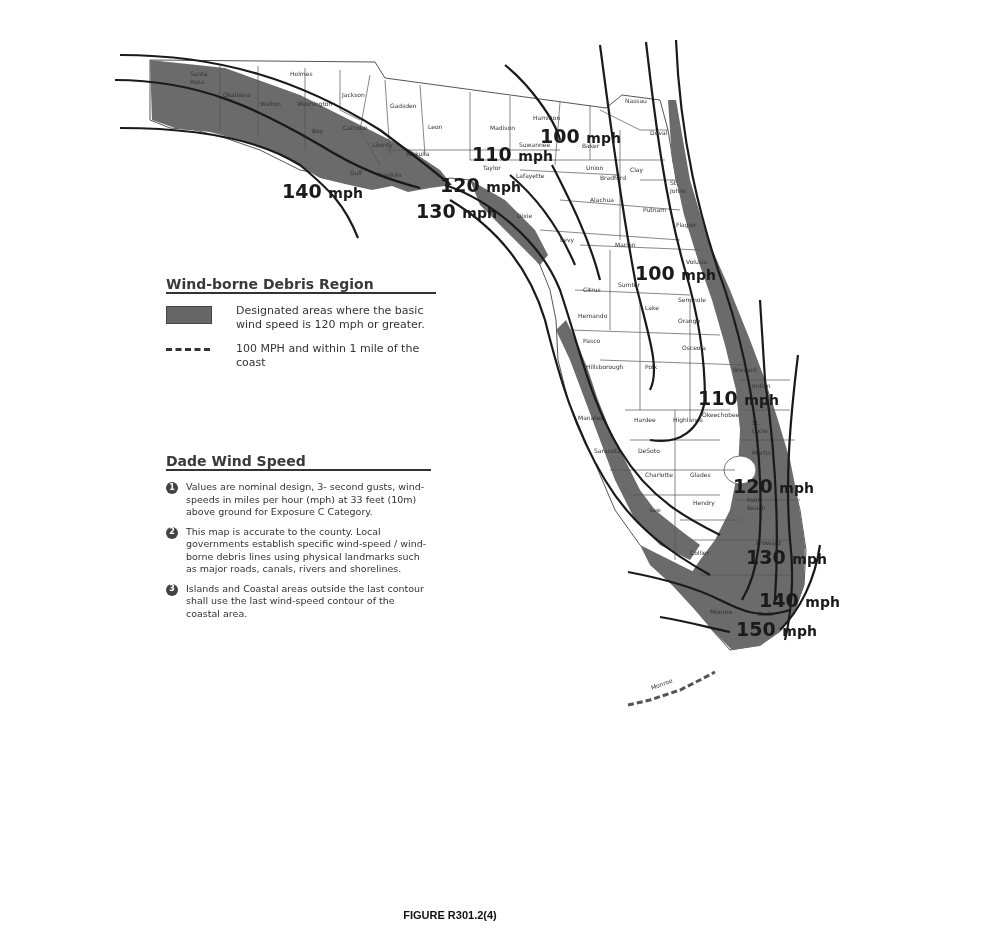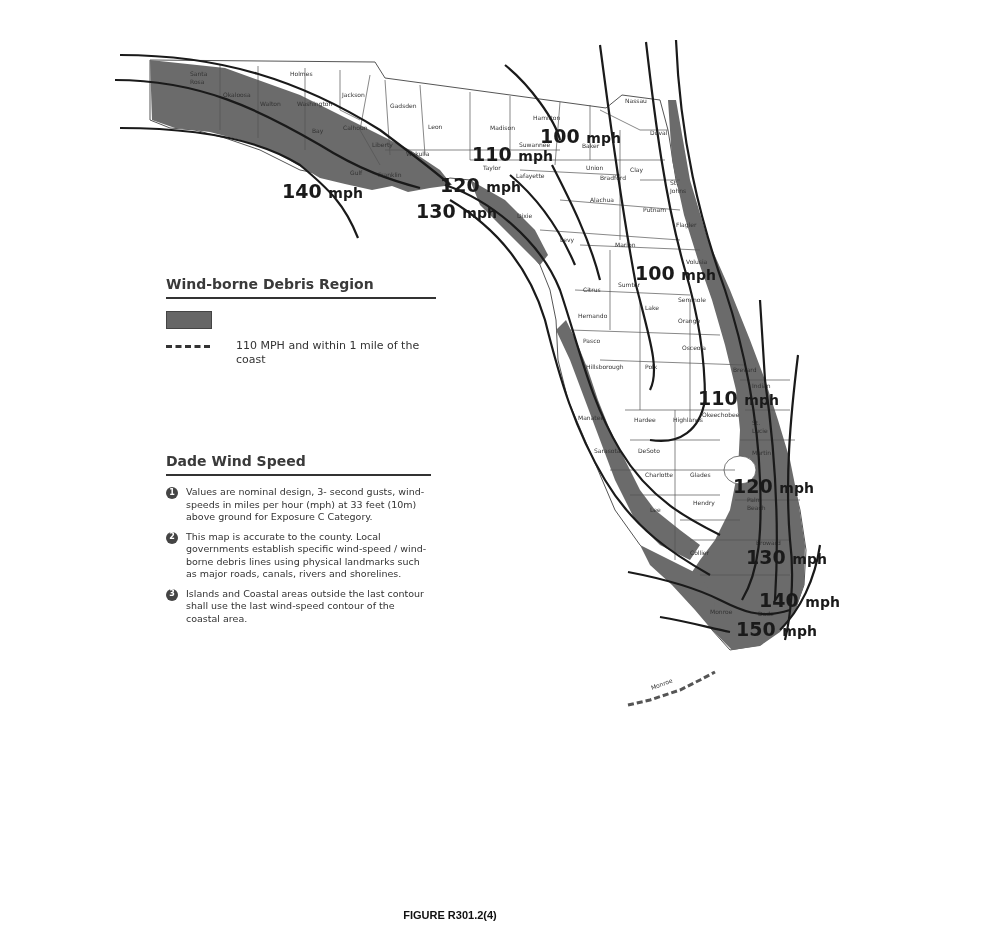--- a/index.html
+++ b/index.html
@@ -2,21 +2,21 @@
 <html><head>
 <meta charset="utf-8">
 <style>
   html,body{margin:0;padding:0;background:#ffffff;}
   body{width:991px;height:949px;position:relative;overflow:hidden;font-family:"DejaVu Sans",sans-serif;color:#222;}
   #map{position:absolute;left:0;top:0;width:991px;height:949px;}
   .county{font-family:"DejaVu Sans",sans-serif;font-size:6px;fill:#333;}
   .speed{font-family:"DejaVu Sans",sans-serif;font-weight:bold;font-size:19px;fill:#1a1a1a;}
   .speed .u{font-size:14px;}
   .legend{position:absolute;left:166px;width:270px;}
-  .legend h3{margin:0;font-family:"DejaVu Sans",sans-serif;font-size:14px;font-weight:bold;color:#3a3a3a;padding-bottom:5px;border-bottom:2px solid #333;}
+  .legend h3{margin:0;font-family:"DejaVu Sans",sans-serif;font-size:14px;font-weight:bold;color:#3a3a3a;border-bottom:2px solid #333;}
   .leg-row{display:flex;align-items:flex-start;margin-top:10px;font-size:11px;color:#333;line-height:14px;}
   .swatch{width:44px;height:16px;background:#666;border:1px solid #444;flex:none;margin-right:24px;margin-top:2px;}
   .dash{width:44px;height:0;border-top:3px dashed #333;flex:none;margin-right:26px;margin-top:6px;}
   .note{display:flex;align-items:flex-start;font-size:9.5px;line-height:12.5px;color:#333;margin-top:7px;}
   .num{flex:none;width:12px;height:12px;border-radius:50%;background:#444;color:#fff;font-size:8px;font-weight:bold;display:flex;align-items:center;justify-content:center;margin-right:8px;margin-top:1px;}
   .caption{position:absolute;left:0;width:900px;top:909px;text-align:center;font-family:"Liberation Sans",sans-serif;font-weight:bold;font-size:11px;line-height:12px;color:#111;}
 </style>
 </head>
 <body>
 
@@ -155,24 +155,25 @@
     <text class="speed" x="282" y="198"><tspan>140</tspan> <tspan class="u">mph</tspan></text>
     <text class="speed" x="759" y="607"><tspan>140</tspan> <tspan class="u">mph</tspan></text>
     <text class="speed" x="736" y="636"><tspan>150</tspan> <tspan class="u">mph</tspan></text>
   </g>
 </svg>
 
 <div class="legend" style="top:276px;">
   <h3>Wind-borne Debris Region</h3>
   <div class="leg-row">
     <span class="swatch"></span>
+    <span>Designated areas where the basic wind speed is 120 mph or greater.</span>
   </div>
   <div class="leg-row">
     <span class="dash"></span>
-    <span>110 MPH and within 1 mile of the coast</span>
+    <span>100 MPH and within 1 mile of the coast</span>
   </div>
 </div>
 
 <div class="legend" style="top:453px;width:265px;">
   <h3>Dade Wind Speed</h3>
   <div class="note" style="margin-top:10px;">
     <span class="num">1</span>
     <span>Values are nominal design, 3- second gusts, wind-speeds in miles per hour (mph) at 33 feet (10m) above ground for Exposure C  Category.</span>
   </div>
   <div class="note">

